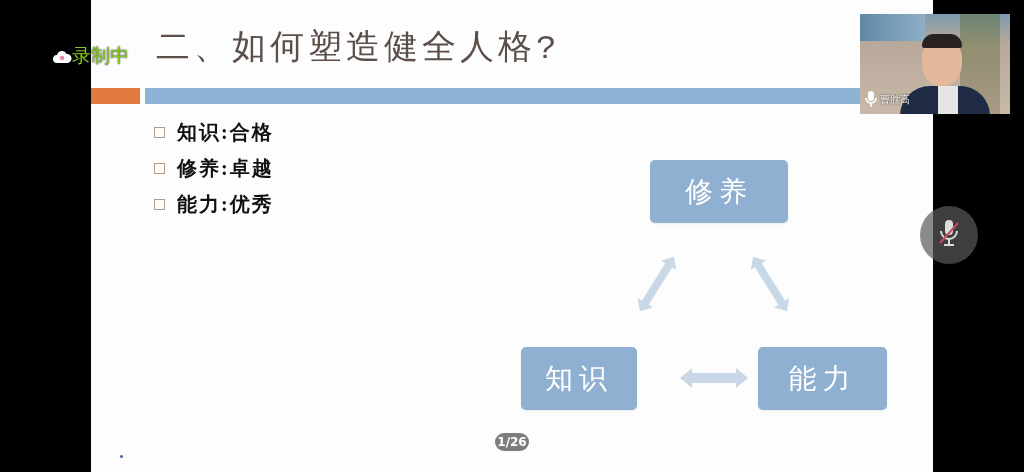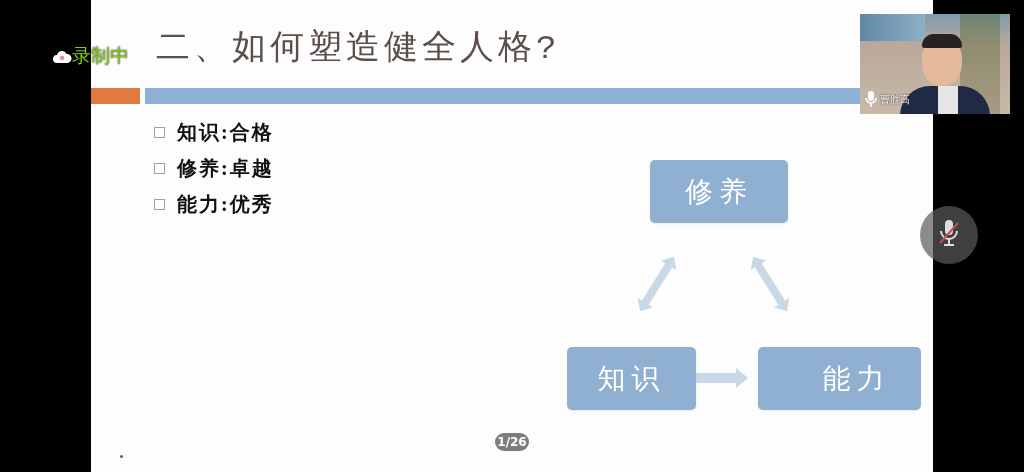--- a/index.html
+++ b/index.html
@@ -7,22 +7,22 @@
   .slide { position:absolute; left:91px; top:0; width:842px; height:472px; background:#fdfdfd; }
   .title { position:absolute; left:65px; top:24px; font-family:Liberation Mono, monospace; font-size:34px; color:#5c4f4a; letter-spacing:4px; white-space:nowrap; }
   .bar-orange { position:absolute; left:0; top:88px; width:49px; height:16px; background:#e07a3f; }
   .bar-blue { position:absolute; left:54px; top:88px; width:788px; height:16px; background:#8eb2d6; }
   .bullets { position:absolute; left:63px; top:114px; }
   .bullet { display:flex; align-items:center; height:36px; }
   .bullet-box { width:9px; height:9px; border:1px solid #b49c8a; margin-right:12px; }
   .bullet-text { font-family:Liberation Serif, serif; font-size:20px; font-weight:bold; color:#111; letter-spacing:2px; }
   .node { position:absolute; background:#90b0d2; border-radius:5px; color:#fff; font-size:28px; display:flex; align-items:center; justify-content:center; letter-spacing:6px; box-shadow:0 1px 2px rgba(0,0,0,0.08); }
   .node-top { left:559px; top:160px; width:138px; height:63px; }
-  .node-left { left:476px; top:347px; width:129px; height:63px; }
-  .node-right { left:667px; top:347px; width:129px; height:63px;padding-left:34px; }
+  .node-left { left:430px; top:347px; width:116px; height:63px; }
+  .node-right { left:667px; top:347px; width:129px; height:63px; }
   .arrows { position:absolute; left:0; top:0; }
   .page-ind { position:absolute; left:495px; top:433px; width:34px; height:18px; border-radius:9px; background:#7d7d7d; color:#fff; font-size:12px; display:flex; align-items:center; justify-content:center;font-weight:bold; }
   .dot { position:absolute; left:120px; top:455px; width:3px; height:3px; border-radius:50%; background:#3c5ba8; }
   .rec { position:absolute; left:52px; top:43px; display:flex; align-items:center; }
   .rec-icon { width:20px; height:14px; position:relative; }
   .rec-label { color:#84cc16; font-size:19px; text-shadow:0 0 2px #000; }
   .video { position:absolute; left:860px; top:14px; width:150px; height:100px; background:linear-gradient(180deg,#7f9bb0 0%,#b9a99a 30%,#c8b8a8 100%); overflow:hidden; }
   .video-art { position:absolute; left:0; top:0; width:65px; height:27px; background:linear-gradient(90deg,#5f88a6,#8fb0c6); }
   .video-plant { position:absolute; right:10px; top:0; width:40px; height:100px; background:linear-gradient(180deg,rgba(90,110,60,0.5),rgba(120,110,80,0.4)); }
   .video-head { position:absolute; left:62px; top:22px; width:40px; height:50px; border-radius:45%; background:#e4b89b; }

